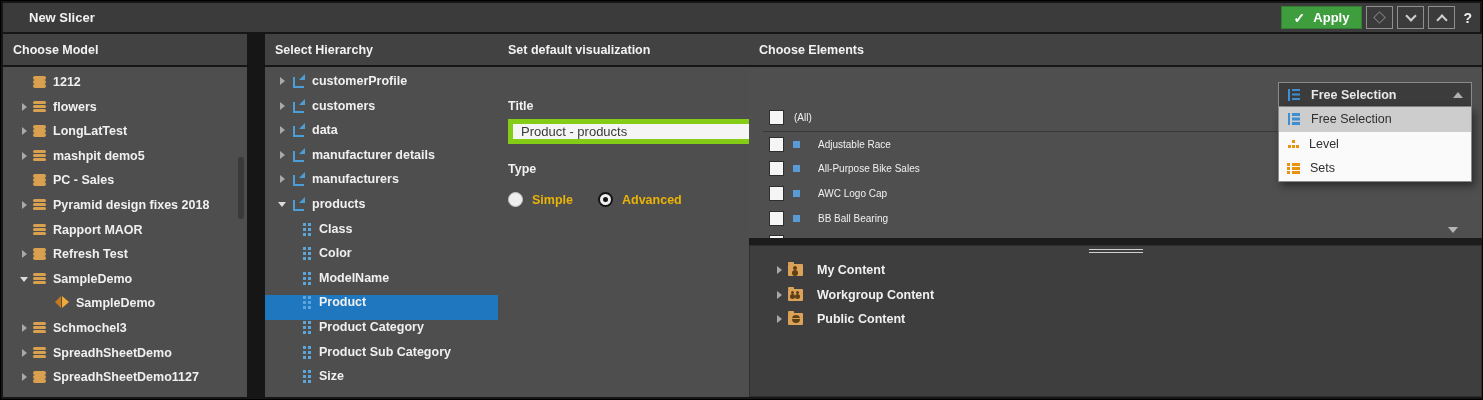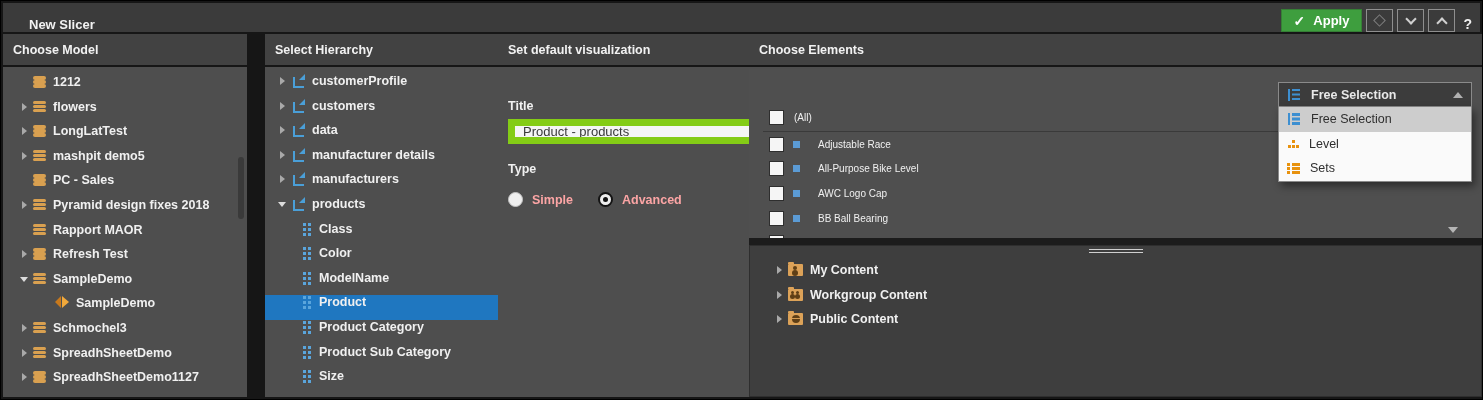--- a/index.html
+++ b/index.html
@@ -2,21 +2,21 @@
 <html><head>
 <meta charset="utf-8">
 <style>
   *{box-sizing:border-box;margin:0;padding:0}
   html,body{background:#2a2a2a}
   #app{position:relative;width:1483px;height:400px;background:#161616;
        font-family:"Liberation Sans",sans-serif;overflow:hidden;border:1px solid #000}
 
   
   #titlebar{position:absolute;left:2px;top:2px;right:2px;height:29px;background:#3b3b3b;
-            display:flex;align-items:flex-end}
+            display:flex;align-items:center}
   #titlebar .title{color:#f2f2f2;font-size:13px;font-weight:bold;margin-left:26px}
   #titlebar .spacer{flex:1}
   .apply-btn{height:23px;padding:0 12px;background:#3e9e3e;border:1px solid #357f35;color:#fff;
              font-weight:bold;font-size:13px;display:flex;align-items:center;gap:8px;cursor:pointer}
   .apply-btn .chk{font-size:14px;font-weight:bold}
   .tb-btn{width:27px;height:23px;border:1px solid #8f8f8f;margin-left:4px;display:flex;
           align-items:center;justify-content:center;background:transparent}
   .diamond{width:9px;height:9px;border:1px solid #7e7e7e;transform:rotate(45deg)}
   .chv{width:8px;height:8px;border-right:2px solid #d0d0d0;border-bottom:2px solid #d0d0d0}
   .chv.down{transform:rotate(45deg);margin-top:-3px}
@@ -98,57 +98,57 @@
   .sb-thumb-2{position:absolute;right:2px;top:13px;width:9px;height:235px;background:#5d5d5d}
   .sb-arrow{position:absolute;right:3px;width:0;height:0}
   .sb-arrow.up{top:4px;border-left:4px solid transparent;border-right:4px solid transparent;border-bottom:5px solid #9e9e9e}
   .sb-arrow.down{bottom:4px;border-left:4px solid transparent;border-right:4px solid transparent;border-top:5px solid #9e9e9e}
 
   
   #p-viz .pbody{padding:0 10px}
   .fld-label{color:#f0f0f0;font-size:12.5px;font-weight:600}
   .lbl-title{margin-top:30px}
   .viz-input{display:block;width:100%;height:25px;margin-top:6px;background:#f5f5f5;
-        border:7px solid #84cc16;color:#3a3a3a;font-size:13px;font-family:"Liberation Sans",sans-serif;
+        border:5px solid #84cc16;color:#3a3a3a;font-size:13px;font-family:"Liberation Sans",sans-serif;
         padding:0 8px}
   .lbl-type{margin-top:18px}
   .viz-select{height:27px;margin-top:6px;background:#484848;border:1px solid #7d7d7d;display:flex;
         align-items:center;padding:0 10px;color:#b5b5b5;font-size:13px}
   .dd-icon{width:13px;height:11px;position:relative;margin-right:12px}
   .dd-icon::before{content:"";position:absolute;left:0;top:1px;width:10px;height:1.7px;background:#b5b5b5;
         box-shadow:0 4px 0 #b5b5b5,0 8px 0 #b5b5b5}
   .dd-icon::after{content:"";position:absolute;right:0;top:0;width:0;height:0;
         border-left:3px solid transparent;border-right:3px solid transparent;border-top:4px solid #b5b5b5}
   .viz-select .vcaret{margin-left:auto;width:0;height:0;border-left:5px solid transparent;
         border-right:5px solid transparent;border-top:6px solid #9e9e9e}
   .radio-row{display:flex;align-items:center;margin-top:16px;gap:9px}
   .radio{width:15px;height:15px;border-radius:50%;background:#efefef;border:1px solid #c2c2c2;position:relative}
   .radio.on{border:2px solid #141414}
   .radio.on::after{content:"";position:absolute;left:50%;top:50%;width:5px;height:5px;margin:-2.5px 0 0 -2.5px;
         border-radius:50%;background:#141414}
-  .radio-lbl{color:#fca5a5;font-size:12.5px;font-weight:600}
+  .radio-lbl{color:#eab308;font-size:12.5px;font-weight:600}
 
   
   #elem-list{position:absolute;left:0;right:0;top:0;height:169px;overflow:hidden;background:#4f4f4f}
   .all-row{display:flex;align-items:center;height:26px;margin:37px 20px 0 14px;
         border-bottom:1px solid #3a3a3a;padding-bottom:2px}
   .cb{width:15px;height:15px;background:#f5f5f5;border:1px solid #2e2e2e;flex:none;margin-left:6px}
   .all-row .lbl,.erow .lbl{color:#f0f0f0;font-size:10px;font-weight:400;margin-left:10px}
   .erow{display:flex;align-items:center;height:24.6px;padding-left:14px}
   .erow .icon.member{margin-left:9px}
   .erow .lbl{margin-left:18px}
   .more-hint{position:absolute;right:24px;top:158px;width:0;height:0;
         border-left:5px solid transparent;border-right:5px solid transparent;border-top:6px solid #b5b5b5}
   #elem-divider{position:absolute;left:0;right:0;top:169px;height:7px;background:#1c1c1c}
   #content-pane{position:absolute;left:0;right:0;top:176px;bottom:0;background:#3e3e3e;border:1px solid #2e2e2e}
   .grip{width:54px;margin:3px auto 0;height:5px;
         background:linear-gradient(#cfcfcf 0 1px,transparent 1px 3px,#cfcfcf 3px 4px,transparent 4px)}
   #content-tree{padding-top:9px}
   #content-tree .trow{padding-left:22px}
-  #content-tree .lbl{margin-left:7px}
+  #content-tree .lbl{margin-left:14px}
 
   
   #selector{position:absolute;left:529px;top:13px;width:194px;z-index:5}
   .combo{height:25px;background:#3c3c3c;border:1px solid #8a8a8a;display:flex;align-items:center;padding:0 8px}
   .combo .lbl{color:#e8e8e8;font-size:12.5px;font-weight:600;margin-left:10px}
   .combo .acaret{margin-left:auto;width:0;height:0;border-left:5px solid transparent;
         border-right:5px solid transparent;border-bottom:6px solid #b0b0b0}
   .menu{background:#fafafa;border:1px solid #8a8a8a;border-top:none;box-shadow:3px 4px 8px rgba(0,0,0,.45)}
   .mrow{display:flex;align-items:center;height:24.5px;padding:0 8px;cursor:pointer}
   .mrow .lbl{color:#2f2f2f;font-size:12.5px;margin-left:10px}
@@ -369,21 +369,21 @@
         <div>
 
         <div class="erow">
               <span class="cb"></span>
               <span class="icon member"></span>
               <span class="lbl">Adjustable Race</span>
             </div>
             <div class="erow">
               <span class="cb"></span>
               <span class="icon member"></span>
-              <span class="lbl">All-Purpose Bike Level</span>
+              <span class="lbl">All-Purpose Bike Sales</span>
             </div>
             <div class="erow">
               <span class="cb"></span>
               <span class="icon member"></span>
               <span class="lbl">AWC Logo Cap</span>
             </div>
             <div class="erow">
               <span class="cb"></span>
               <span class="icon member"></span>
               <span class="lbl">BB Ball Bearing</span>

